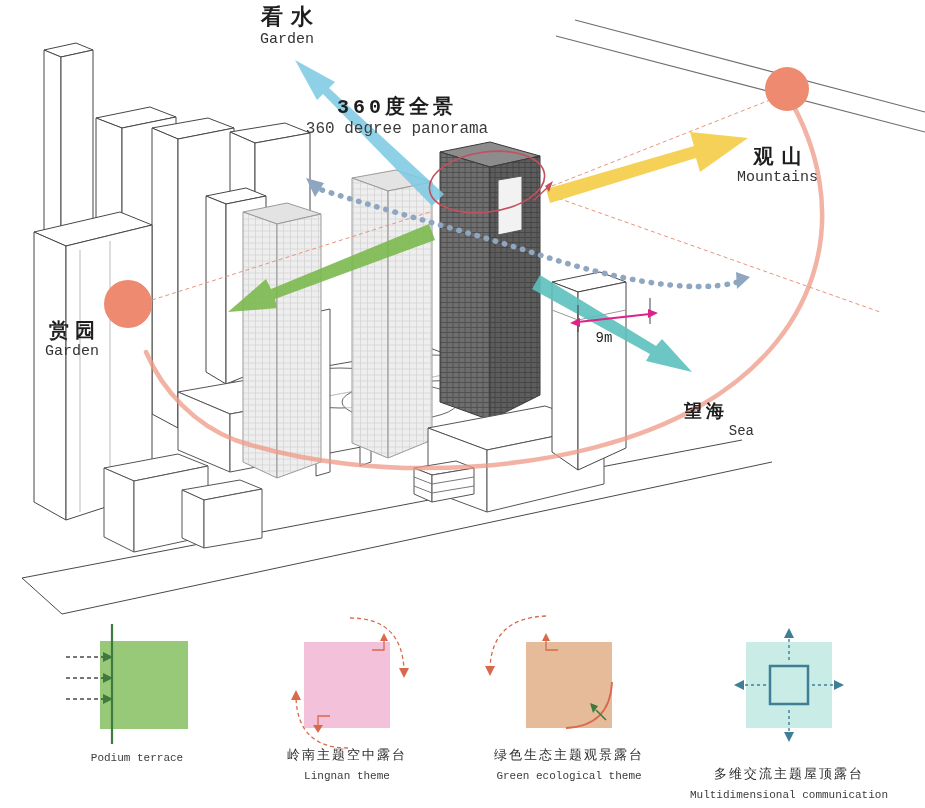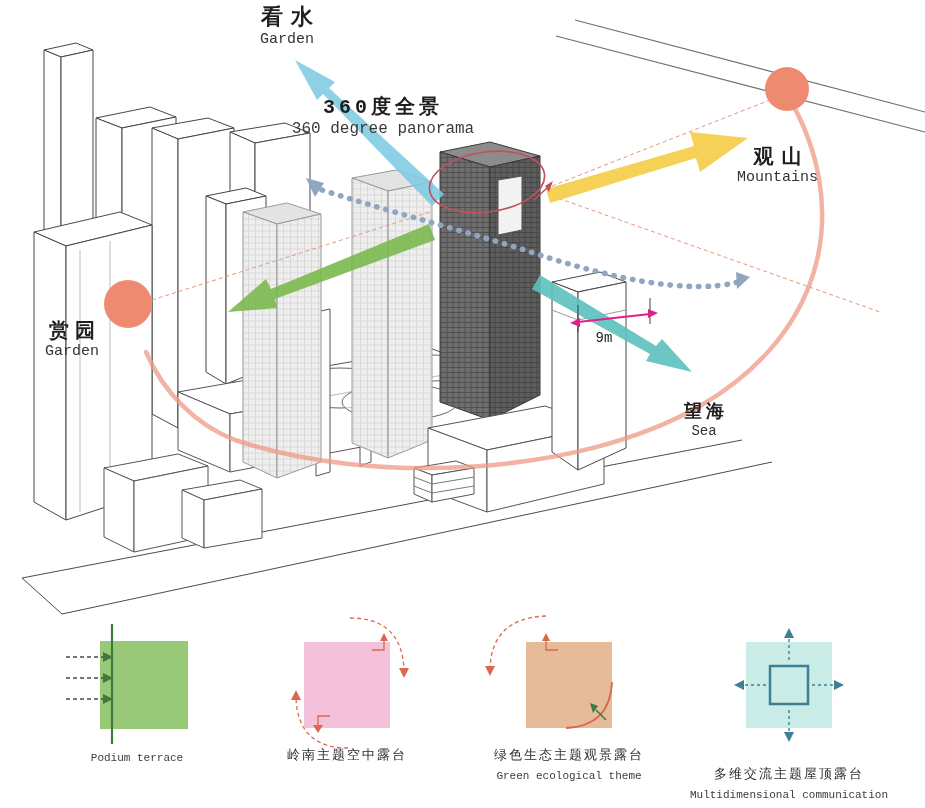--- a/index.html
+++ b/index.html
@@ -13,21 +13,21 @@
   .lbl .en{display:block;font-weight:400;color:#333;line-height:1.25;}
   .lbl-river .zh{font-size:22px;letter-spacing:8px;text-indent:8px;}
   .lbl-river .en{font-size:15px;}
   .lbl-panorama .zh{font-size:20px;letter-spacing:4px;}
   .lbl-panorama .en{font-size:16px;color:#3a3a3a;}
   .lbl-mountains .zh{font-size:20px;letter-spacing:8px;text-indent:8px;margin-top:16px;}
   .lbl-mountains .en{font-size:15px;}
   .lbl-garden .zh{font-size:20px;letter-spacing:6px;text-indent:6px;}
   .lbl-garden .en{font-size:15px;}
   .lbl-sea .zh{font-size:18px;letter-spacing:4px;text-indent:4px;}
-  .lbl-sea .en{font-size:14px;}
+  .lbl-sea .en{font-size:14px;text-align:right;}
   .lbl-dim{font-size:14px;color:#1e1e1e;}
   .legend-lbl{position:absolute;width:240px;text-align:center;}
   .legend-lbl .zh{display:block;font-size:13px;letter-spacing:2px;color:#2a2a2a;}
   .legend-lbl .en{display:block;font-size:11px;color:#3c3c3c;margin-top:6px;}
 </style>
 </head>
 <body>
 
 <div id="stage">
 
@@ -231,21 +231,21 @@
     <polygon points="734,685 744,680 744,690" fill="#3f7f96"></polygon>
     <polygon points="844,685 834,680 834,690" fill="#3f7f96"></polygon>
   </g>
 </svg>
 
 <div class="lbl lbl-river" style="left:227px;top:6px;width:120px;">
   <span class="zh">看水</span>
   <span class="en">Garden</span>
 </div>
 
-<div class="lbl lbl-panorama" style="left:283px;top:96px;width:200px;">
+<div class="lbl lbl-panorama" style="left:297px;top:96px;width:200px;">
   <span class="zh">360度全景</span>
   <span class="en">360 degree panorama</span>
 </div>
 
 <div class="lbl lbl-mountains" style="left:710px;top:130px;width:135px;">
   <span class="zh">观山</span>
   <span class="en">Mountains</span>
 </div>
 
 <div class="lbl lbl-garden" style="left:16px;top:320px;width:112px;">
@@ -260,20 +260,21 @@
 
 <div class="lbl lbl-dim" style="left:579px;top:330px;width:50px;">
   <span>9m</span>
 </div>
 
 <div class="legend-lbl" style="left:17px;top:746px;">
   <span class="en">Podium terrace</span>
 </div>
 <div class="legend-lbl" style="left:227px;top:746px;">
   <span class="zh">岭南主题空中露台</span>
+  <span class="en">Lingnan theme</span>
 </div>
 <div class="legend-lbl" style="left:449px;top:746px;">
   <span class="zh">绿色生态主题观景露台</span>
   <span class="en">Green ecological theme</span>
 </div>
 <div class="legend-lbl" style="left:669px;top:746px;margin-top:19px;">
   <span class="zh">多维交流主题屋顶露台</span>
   <span class="en">Multidimensional communication</span>
 </div>
 

